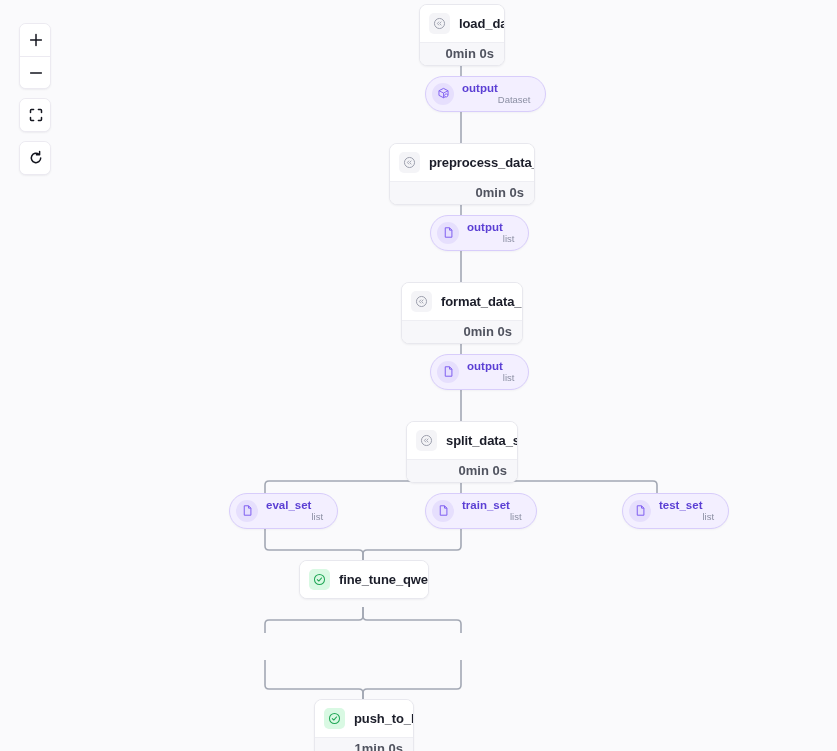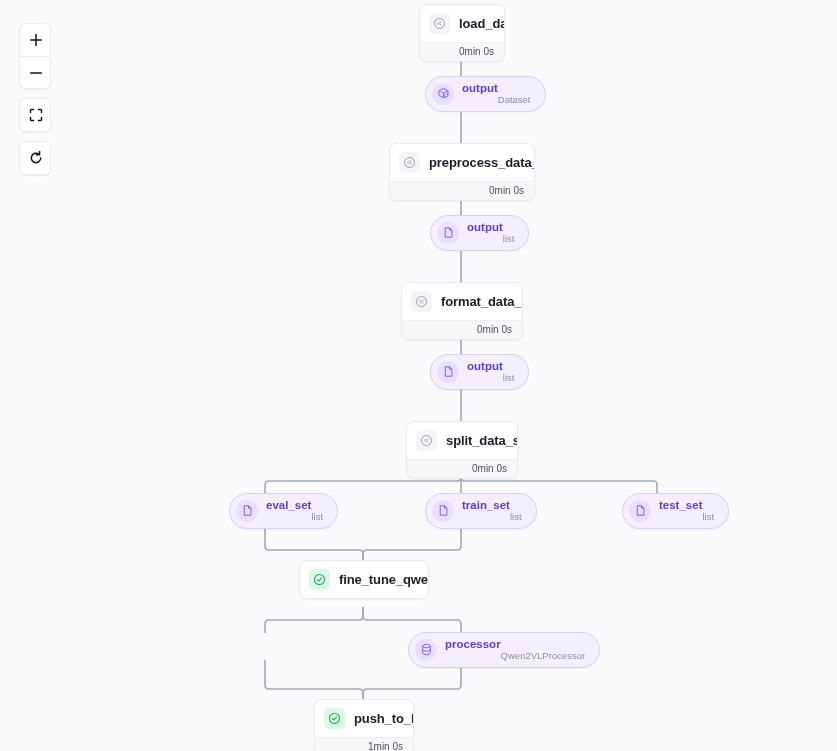--- a/index.html
+++ b/index.html
@@ -59,23 +59,23 @@
     font-weight: bold;
     color: #1b1d29;
     letter-spacing: -0.1px;
     white-space: nowrap;
   }
   .step-foot {
     background: #f7f7fa;
     border-top: 1px solid #eeeef3;
     text-align: right;
     padding: 3px 10px 4px 10px;
-    font-size: 10px;
+    font-size: 13px;
     color: #50535f;
-    font-weight: normal;
+    font-weight: bold;
     white-space: nowrap;
   }
 
   
   .art-node {
     position: absolute;
     display: flex;
     align-items: center;
     gap: 8px;
     background: #f3efff;
@@ -315,33 +315,20 @@
         <path d="M9.3 2.2 L9.3 5.1 L12.2 5.1" stroke="#7c5cf0" stroke-width="1.2" stroke-linejoin="round"></path>
       </svg>
     </span>
     <span class="art-text">
       <span class="art-title">test_set</span>
       <span class="art-sub">list</span>
     </span>
   </div>
 
 
-  <div class="art-node" style="left:408px; top:632px;">
-    <span class="art-badge">
-      <svg width="13" height="13" viewBox="0 0 16 16" fill="none">
-        <ellipse cx="8" cy="3.7" rx="4.7" ry="2" stroke="#7c5cf0" stroke-width="1.15"></ellipse>
-        <path d="M3.3 3.7 L3.3 12.3 C3.3 13.4 5.4 14.3 8 14.3 C10.6 14.3 12.7 13.4 12.7 12.3 L12.7 3.7" stroke="#7c5cf0" stroke-width="1.15"></path>
-        <path d="M3.3 8 C3.3 9.1 5.4 10 8 10 C10.6 10 12.7 9.1 12.7 8" stroke="#7c5cf0" stroke-width="1.05"></path>
-      </svg>
-    </span>
-    <span class="art-text">
-      <span class="art-title">processor</span>
-      <span class="art-sub">Qwen2VLProcessor</span>
-    </span>
-  </div>
 
   <div id="controls">
 
     <div class="ctrl-group">
       <div class="ctrl-btn">
         <svg width="16" height="16" viewBox="0 0 16 16">
           <path d="M8 2.6 L8 13.4 M2.6 8 L13.4 8" stroke="#14161f" stroke-width="1.5" stroke-linecap="round"></path>
         </svg>
       </div>
       <div class="ctrl-btn">

